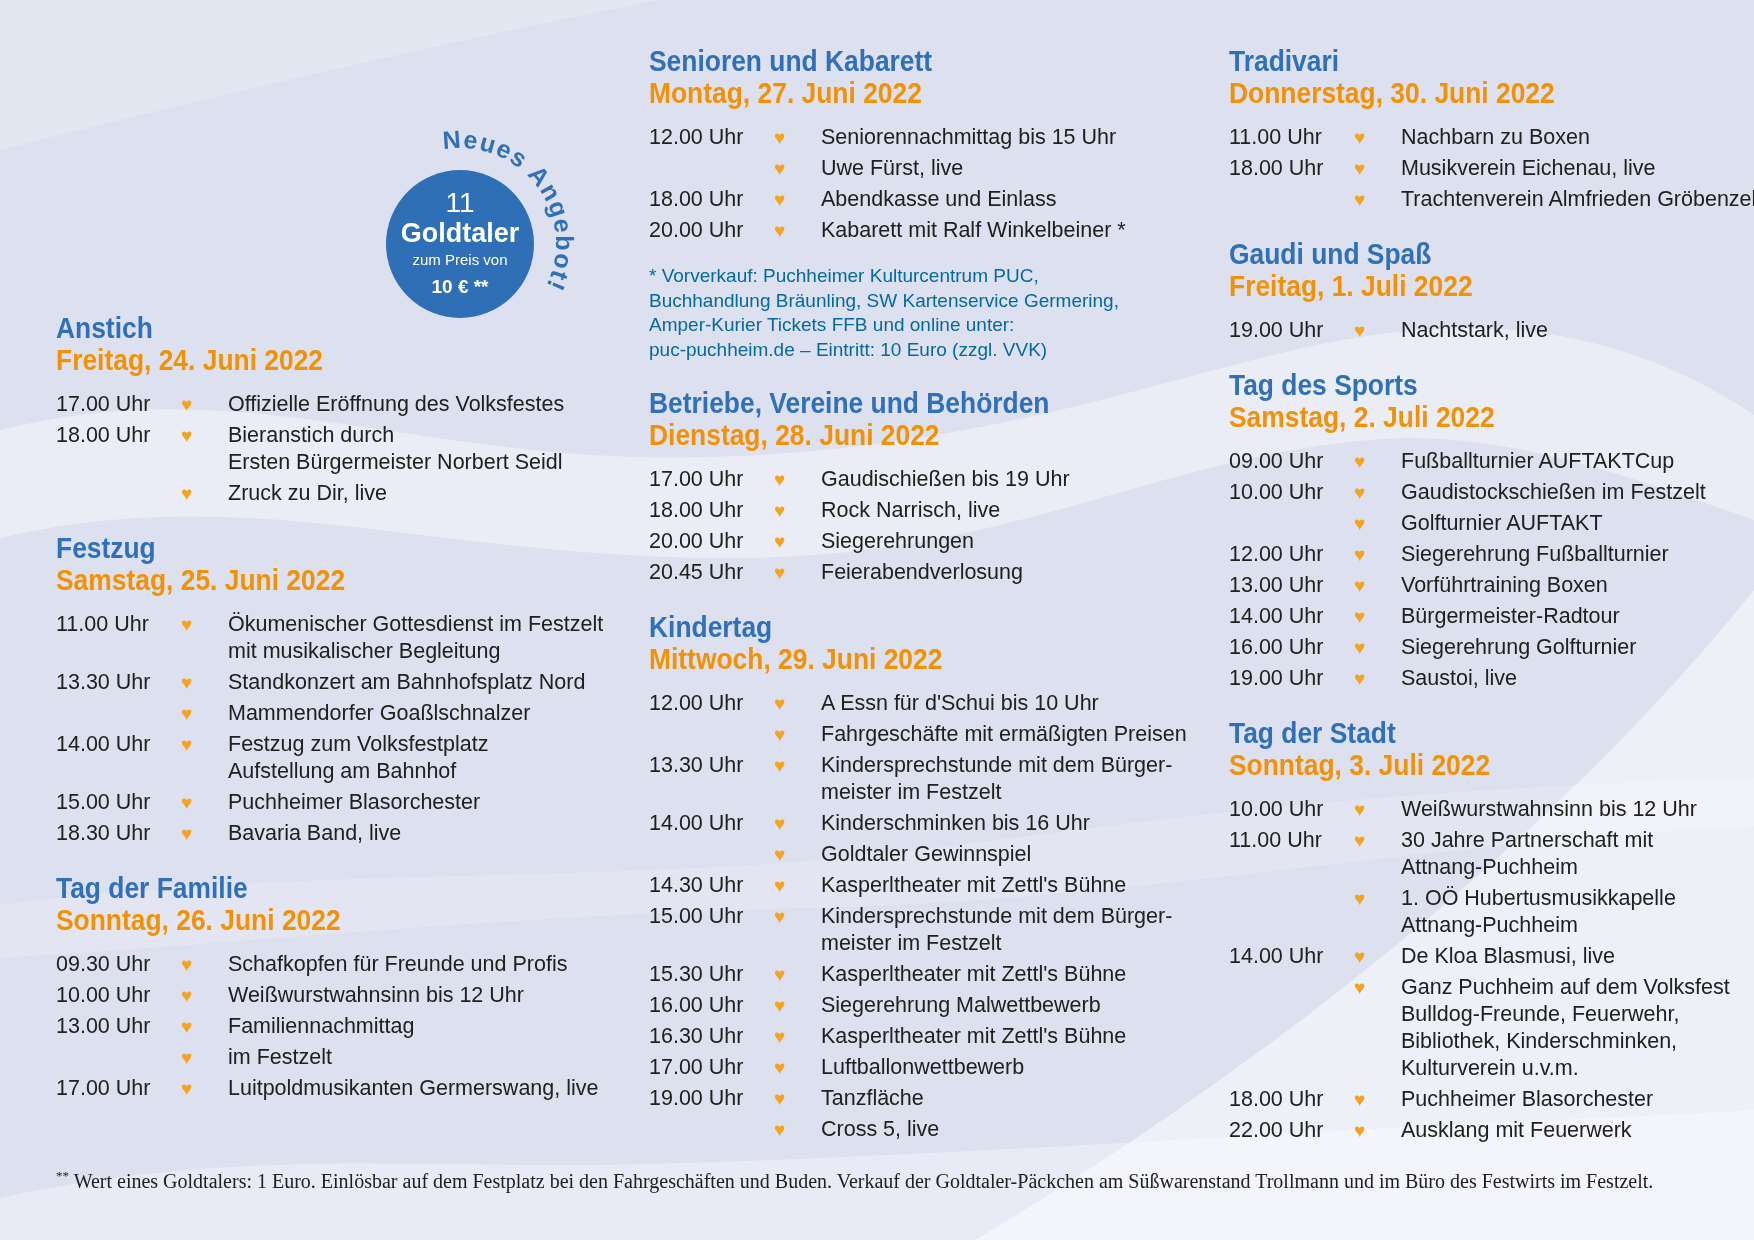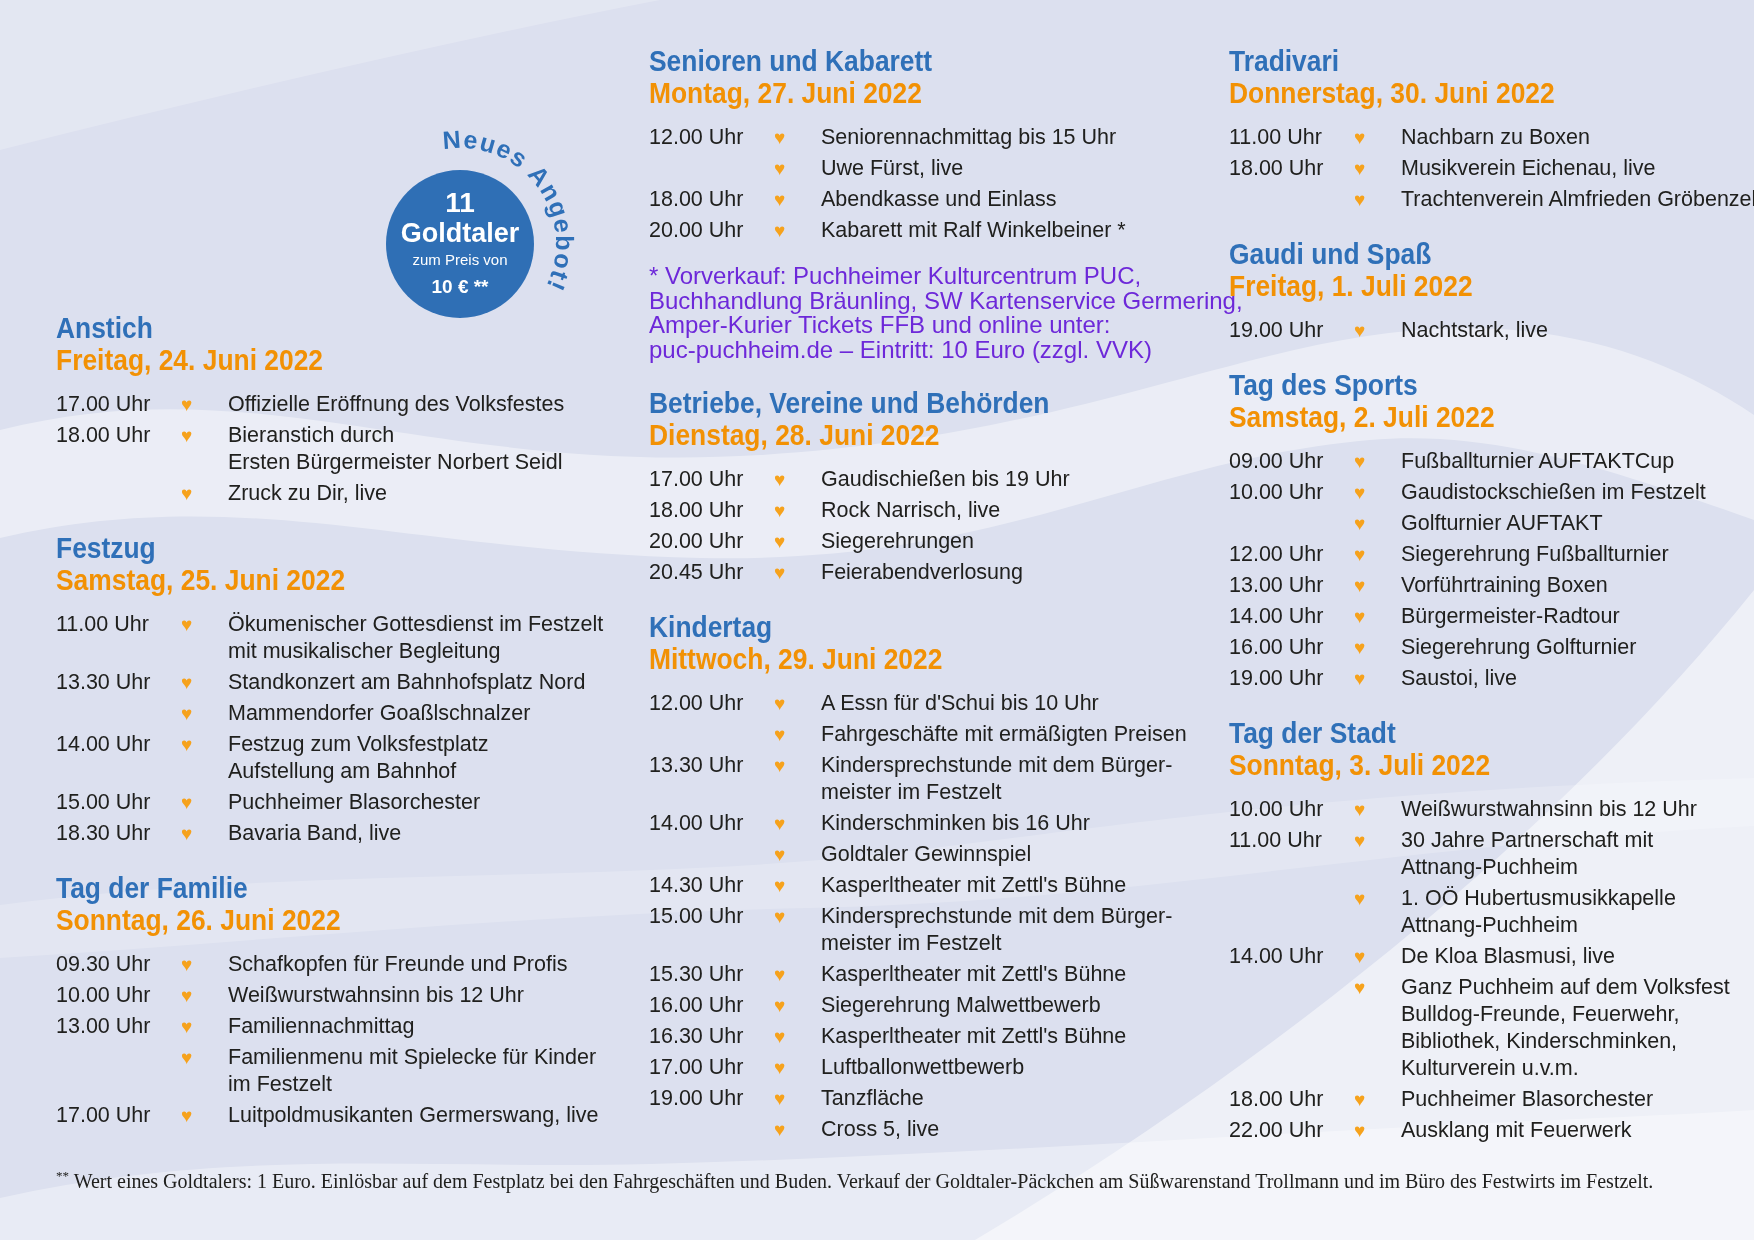--- a/index.html
+++ b/index.html
@@ -14,41 +14,41 @@
               line-height:52px;transform:scaleX(.84);transform-origin:left top;white-space:nowrap;}
   .subtitle{margin-top:14px;font-size:28px;font-weight:bold;color:#20201e;
             transform:scaleX(.9);transform-origin:left top;white-space:nowrap;}
 
   
   .badge{position:absolute;left:300px;top:84px;width:320px;height:320px;}
   .badge svg{position:absolute;left:0;top:0;}
   .badge-text{position:absolute;left:86px;top:86px;width:148px;height:148px;
               display:flex;flex-direction:column;align-items:center;justify-content:center;
               color:#ffffff;text-align:center;}
-  .badge-l1{font-size:28px;font-weight:bold;line-height:30px;text-align:right;}
+  .badge-l1{font-size:28px;font-weight:normal;line-height:30px;text-align:right;}
   .badge-l2{font-size:27px;font-weight:bold;line-height:30px;text-align:right;}
   .badge-l3{font-size:15px;line-height:24px;}
   .badge-l4{font-size:19px;font-weight:bold;line-height:29px;}
 
   
   .col{position:absolute;}
   #col-0{left:56px;top:313px;width:540px;}
   #col-1{left:649px;top:46px;width:490px;}
   #col-2{left:1229px;top:46px;width:524px;}
   .section{margin:0 0 26px 0;}
   .section + .section{margin-top:26px;}
   .section-title{margin:0;font-size:30px;font-weight:bold;color:#2f70b8;line-height:30px;
                  transform:scaleX(.88);transform-origin:left top;white-space:nowrap;}
   .section-date{margin:2px 0 16px 0;font-size:30px;font-weight:bold;color:#f29104;line-height:30px;
                 transform:scaleX(.88);transform-origin:left top;white-space:nowrap;}
   .event{display:grid;grid-template-columns:102px 24px 1fr;margin-bottom:4px;gap:23px;}
   .event .time{font-size:21.5px;line-height:27px;color:#20201e;white-space:nowrap;}
   .event .heart{font-size:19px;line-height:27px;color:#f6a21c;}
   .event .lines{font-size:21.5px;line-height:27px;color:#20201e;white-space:nowrap;}
-  .note{margin-top:20px;font-size:24px;line-height:24.5px;color:#6d28d9;white-space:nowrap;}
+  .note{margin-top:20px;font-size:19px;line-height:24.5px;color:#0369a1;white-space:nowrap;}
 
   
   .footer{position:absolute;left:56px;top:1168px;width:1690px;
           font-family:"Liberation Serif",serif;font-size:20px;color:#20201e;white-space:nowrap;}
   .footer sup{font-size:13px;}
 </style>
 </head>
 <body>
 
 <div class="page">
@@ -179,21 +179,20 @@
             <span class="time">13.00 Uhr</span>
             <span class="heart">♥</span>
             <div class="lines">
               <div class="line">Familiennachmittag</div>
             </div>
           </div>
           <div class="event">
             <span class="time"></span>
             <span class="heart">♥</span>
             <div class="lines">
-              <div class="line">Familienmenu mit Spielecke für Kinder</div>
               <div class="line">im Festzelt</div>
             </div>
           </div>
           <div class="event">
             <span class="time">17.00 Uhr</span>
             <span class="heart">♥</span>
             <div class="lines">
               <div class="line">Luitpoldmusikanten Germerswang, live</div>
             </div>
           </div>

